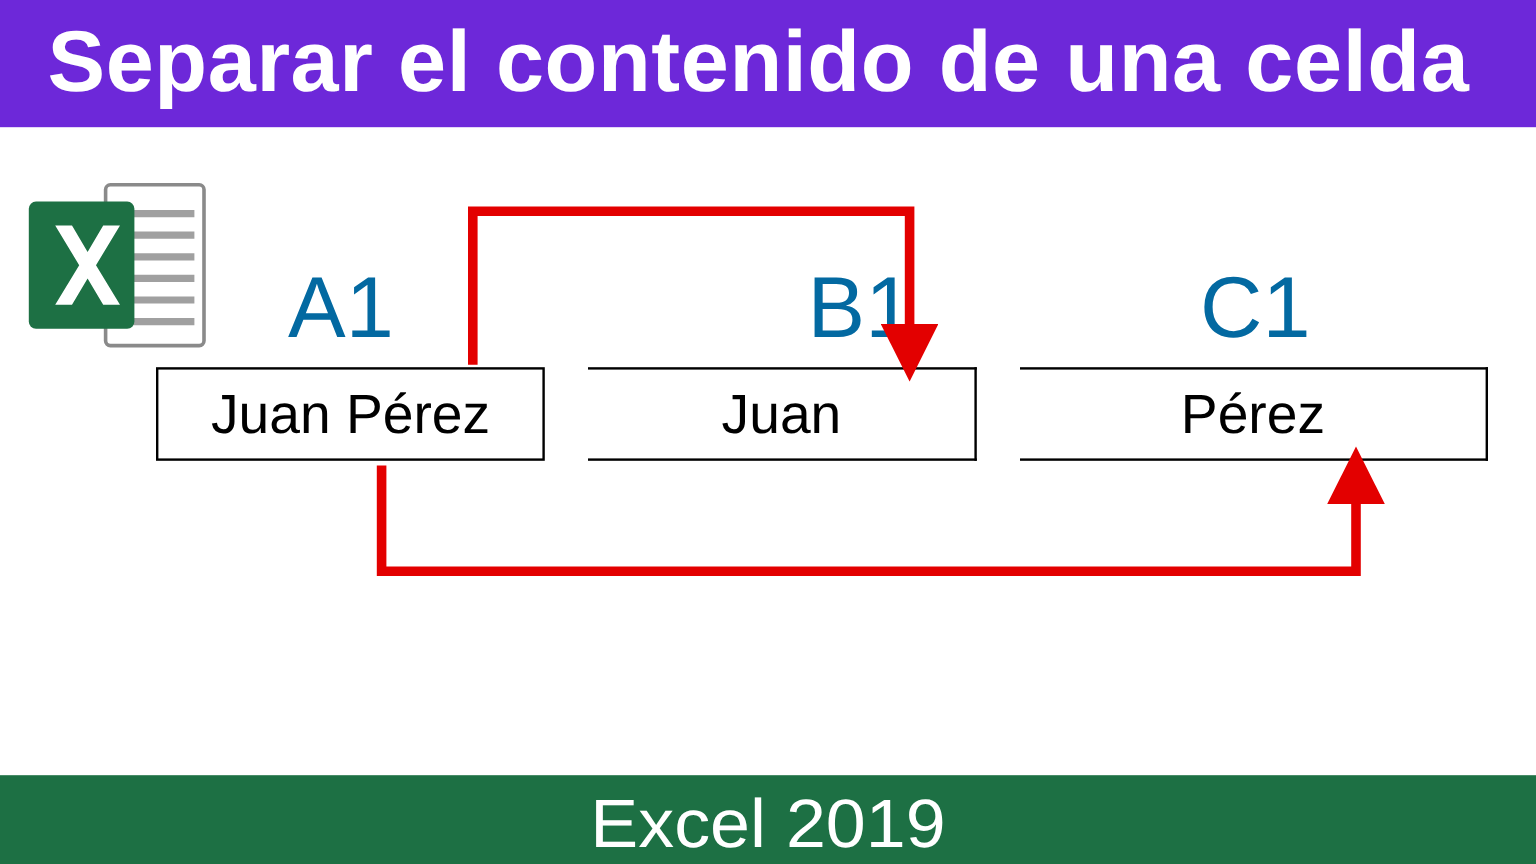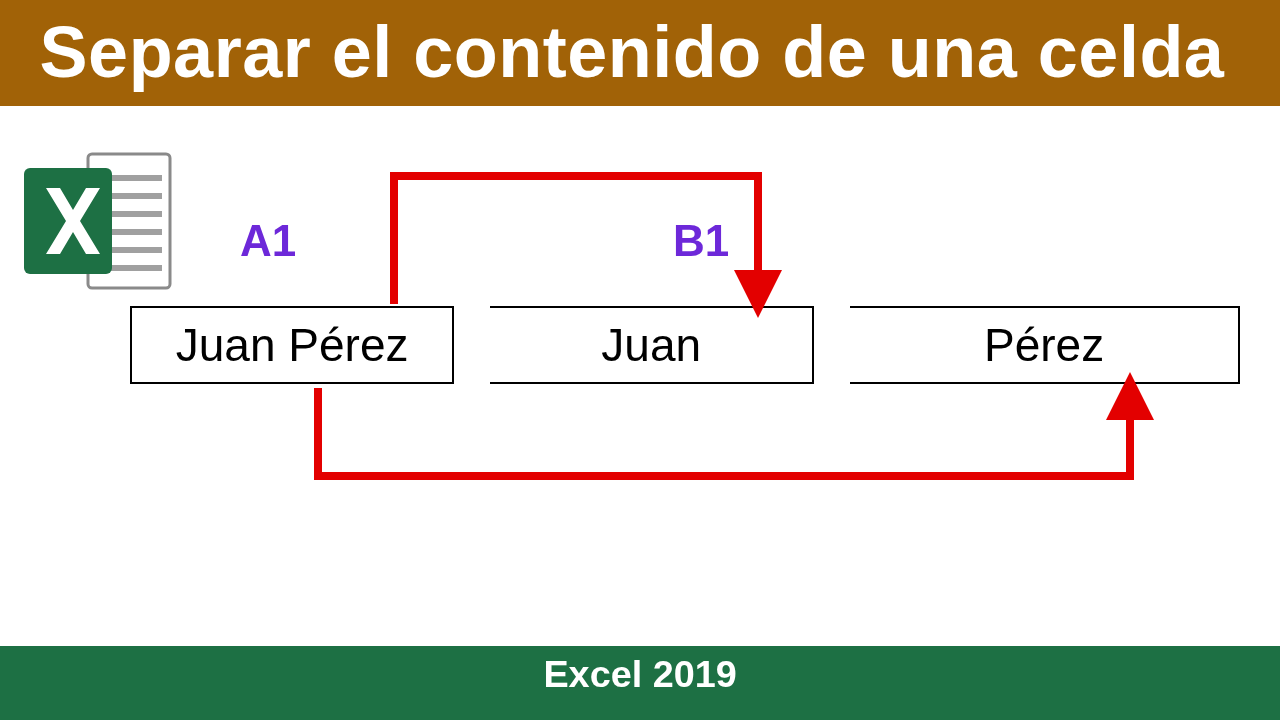--- a/index.html
+++ b/index.html
@@ -5,35 +5,35 @@
   * { margin: 0; padding: 0; box-sizing: border-box; }
   body {
     width: 1280px;
     height: 720px;
     background: #ffffff;
     font-family: Arial, Helvetica, sans-serif;
     overflow: hidden;
     position: relative;
   }
   .title-bar {
-    background: #a16207;
+    background: #6d28d9;
     color: #ffffff;
     text-align: center;
     font-weight: 900;
     font-size: 72px;
     line-height: 1.08;
     padding: 14px 20px 14px 4px;
     letter-spacing: 0.5px;
   }
   .footer-bar {
     background: #1d7044;
     color: #ffffff;
     text-align: center;
-    font-weight: 700;
-    font-size: 36px;
+    font-weight: 400;
+    font-size: 57px;
     padding: 8px 0 10px 0;
     position: absolute;
     bottom: 0;
     width: 100%;
     height: 74px;
   }
   .footer-bar span { display: inline-block; transform: scaleX(1.05); }
 
   
   .middle {
@@ -47,23 +47,23 @@
     position: absolute;
     top: 40px;
     left: 18px;
     width: 160px;
     height: 150px;
   }
 
   
   .cell-label {
     position: absolute;
-    color: #6d28d9;
-    font-weight: 700;
-    font-size: 44px;
+    color: #0369a1;
+    font-weight: 400;
+    font-size: 72px;
   }
   .lbl-a { left: 240px; top: 110px; }
   .lbl-b { left: 630px; top: 110px; margin-left: 43px; }
   .lbl-c { left: 1000px; top: 110px; }
 
   
   .cells {
     position: absolute;
     top: 200px;
     left: 130px;
@@ -116,20 +116,21 @@
     <line x1="80" y1="104" x2="144" y2="104" stroke="#a0a0a0" stroke-width="6"></line>
     <line x1="80" y1="122" x2="144" y2="122" stroke="#a0a0a0" stroke-width="6"></line>
 
     <rect x="6" y="22" width="88" height="106" rx="6" fill="#1d7044"></rect>
 
     <path d="M28 42 L48 75 L28 108 L42 108 L55 86 L68 108 L82 108 L62 75 L82 42 L68 42 L55 64 L42 42 Z" fill="#ffffff"></path>
   </svg>
 
   <div class="cell-label lbl-a">A1</div>
   <div class="cell-label lbl-b">B1</div>
+  <div class="cell-label lbl-c">C1</div>
 
   <div class="cells">
     <div class="cell c-a">
       <span>Juan Pérez</span>
     </div>
     <div class="cell c-b">
       <span>Juan</span>
     </div>
     <div class="cell c-c">
       <span>Pérez</span>

